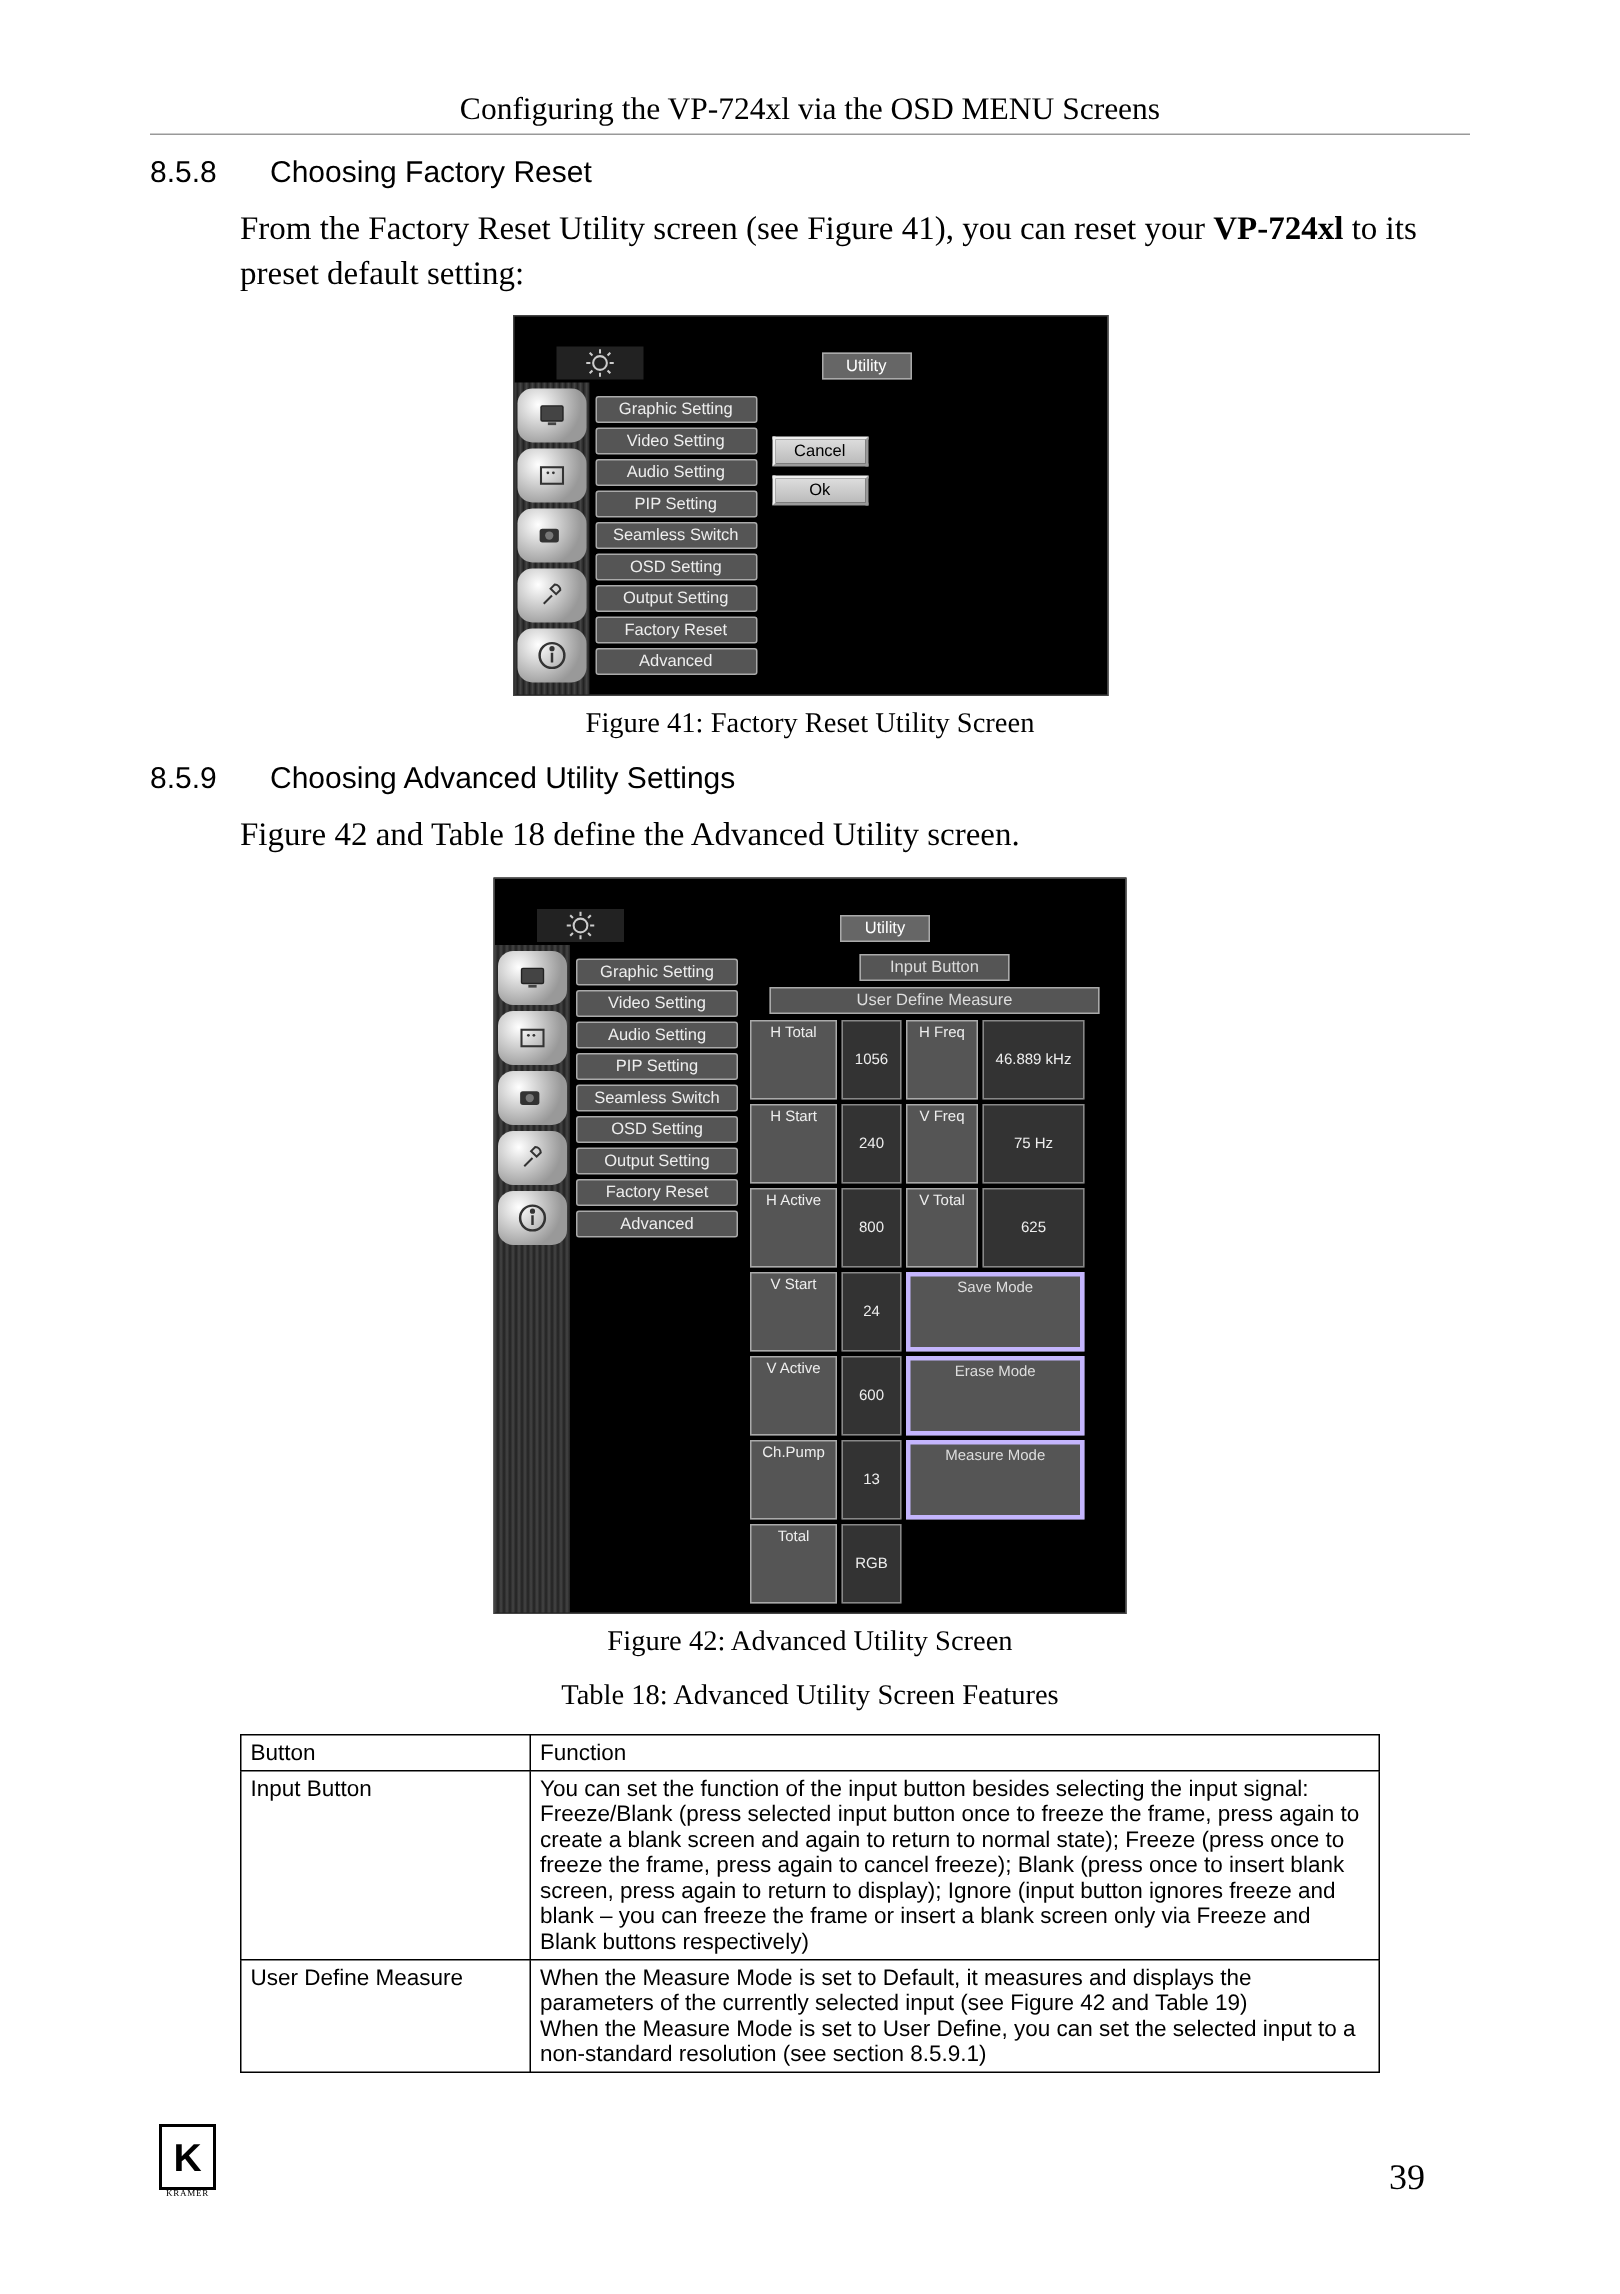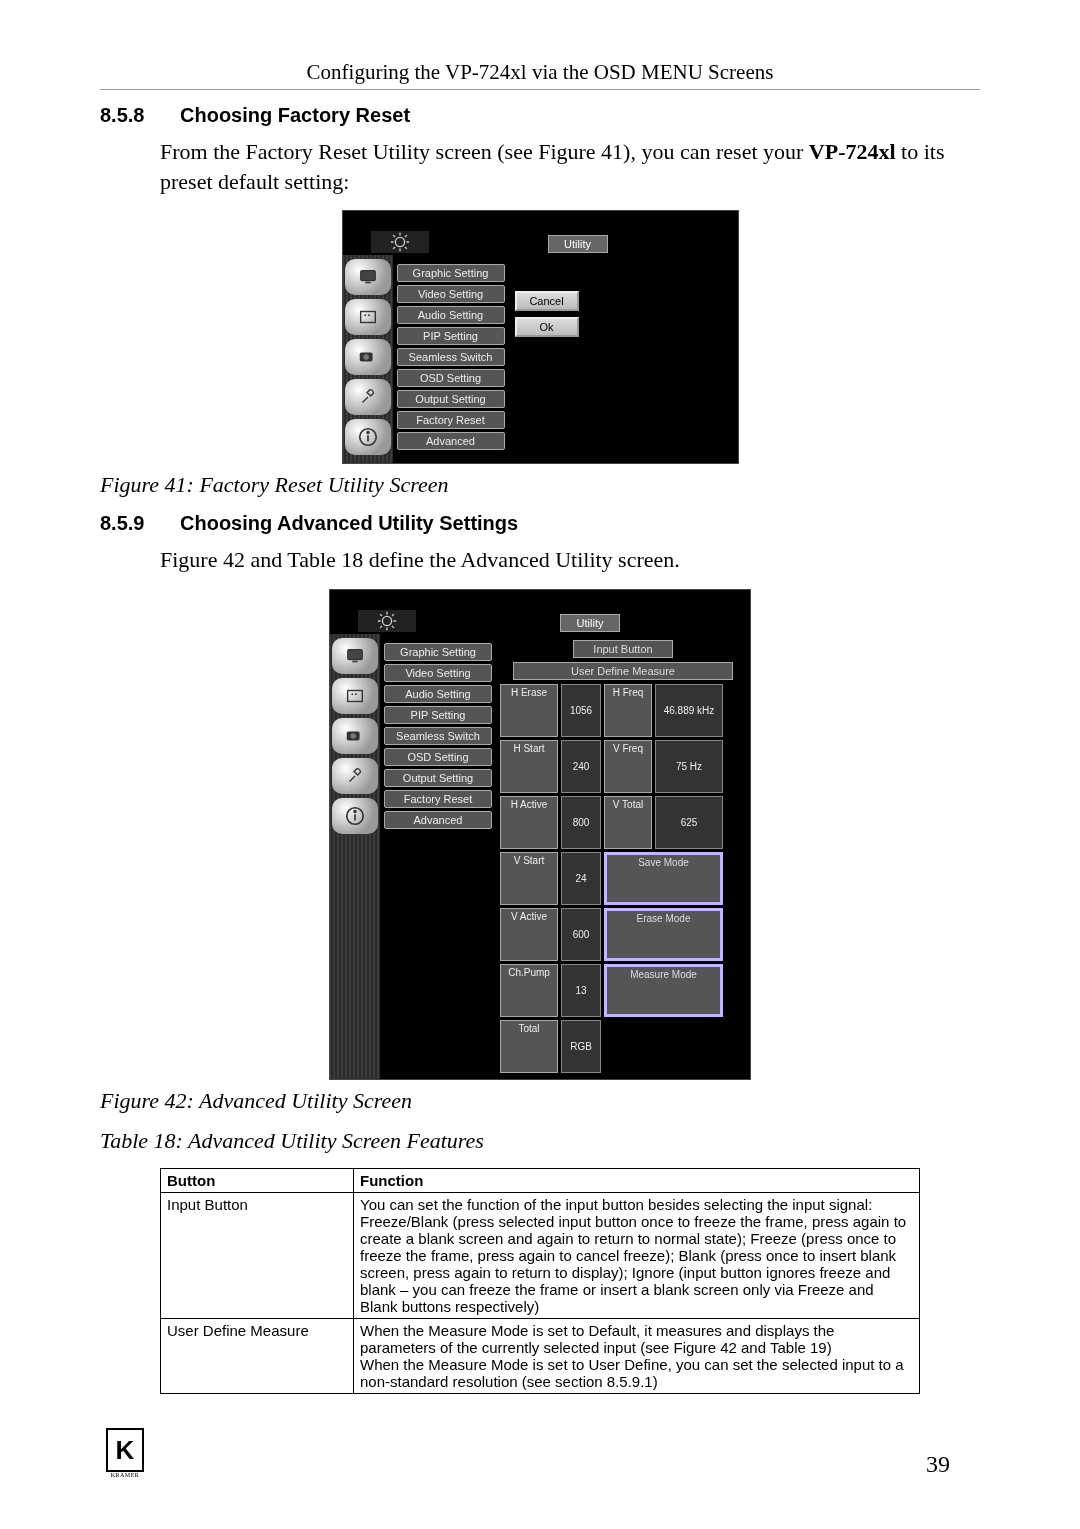--- a/index.html
+++ b/index.html
@@ -13,37 +13,37 @@
   }
   .header {
     text-align: center;
     font-size: 21px;
     border-bottom: 1px solid #999;
     padding-bottom: 4px;
     margin-bottom: 14px;
   }
   .section-title {
     font-family: Arial, Helvetica, sans-serif;
-    font-weight: bold;
+    font-weight: normal;
     font-size: 20px;
     margin: 6px 0 10px 0;
   }
   .section-title .num {
     display: inline-block;
     width: 80px;
   }
   .body-text {
     font-size: 22px;
     margin: 0 0 14px 0;
     line-height: 1.35;
     padding-left: 60px;
   }
   .caption {
-    font-style: italic;
-    font-size: 22px;
+    text-align: center;
+    font-size: 19px;
     margin: 8px 0 14px 0;
   }
 
   
   .osd {
     width: 395px;
     margin: 4px auto 0 auto;
     background: #000;
     color: #ddd;
     font-family: Tahoma, Arial, sans-serif;
@@ -184,21 +184,21 @@
     font-family: Arial, Helvetica, sans-serif;
     font-size: 15px;
   }
   table.feat th, table.feat td {
     border: 1px solid #000;
     padding: 3px 6px;
     text-align: left;
     vertical-align: top;
   }
   table.feat th {
-    font-weight: bold;
+    font-weight: normal;
   }
   table.feat td.button-col { width: 180px; }
 
   .footer {
     margin-top: 34px;
     display: flex;
     justify-content: space-between;
     align-items: flex-end;
     padding: 0 30px 0 6px;
   }
@@ -355,21 +355,21 @@
       <div class="menu-item">Seamless Switch</div>
       <div class="menu-item">OSD Setting</div>
       <div class="menu-item">Output Setting</div>
       <div class="menu-item">Factory Reset</div>
       <div class="menu-item">Advanced</div>
     </div>
     <div class="osd-right">
       <div class="top-row-chip" style="width:90px;margin:0 auto 4px auto;">Input Button</div>
       <div class="top-row-chip" style="width:210px;margin:0 auto 4px auto;">User Define Measure</div>
       <div class="grid">
-        <div class="lbl">H Erase</div>
+        <div class="lbl">H Total</div>
         <div class="val">1056</div>
         <div class="lbl">H Freq</div>
         <div class="val">46.889 kHz</div>
 
         <div class="lbl">H Start</div>
         <div class="val">240</div>
         <div class="lbl">V Freq</div>
         <div class="val">75 Hz</div>
 
         <div class="lbl">H Active</div>

